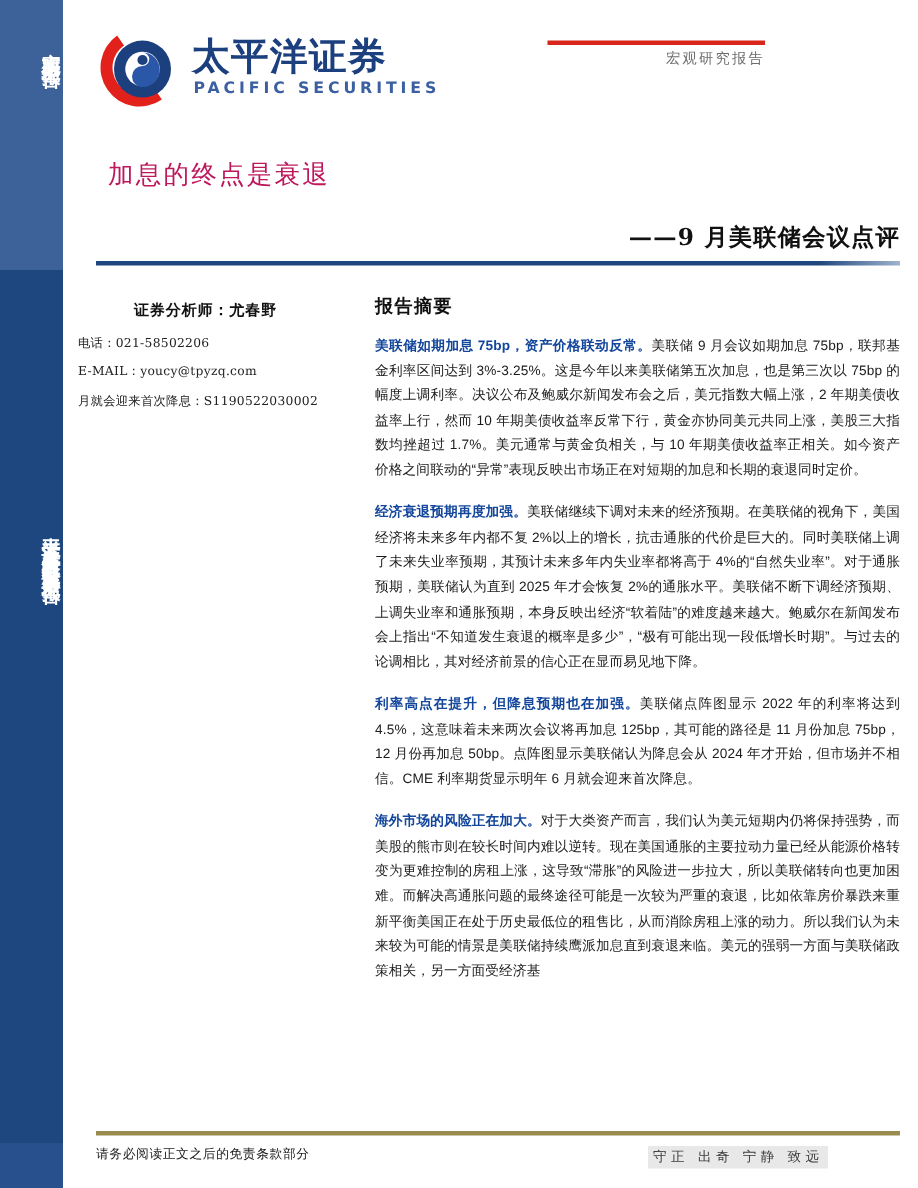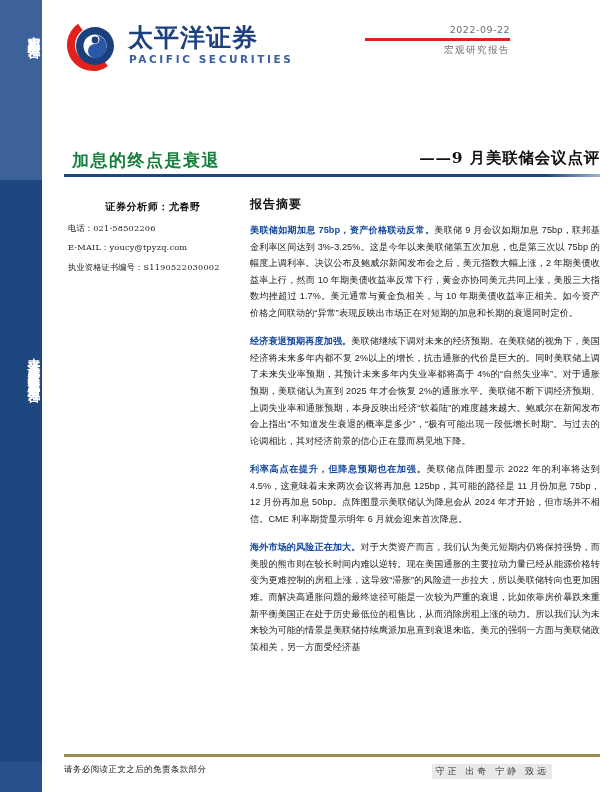--- a/index.html
+++ b/index.html
@@ -134,25 +134,24 @@
     letter-spacing: 1.5px;
     font-family: "DejaVu Serif", "Liberation Serif", serif;
   }
 
   
   .main-title {
     position: absolute;
     left: 72px;
     top: 105px;
     font-size: 17px;
-    font-weight: bold;
-    font-family: "DejaVu Serif", "Liberation Serif", serif;
-    color: #15803d;
+    font-weight: normal;
+    font-family: "DejaVu Serif", "Liberation Serif", serif;
+    color: #be185d;
     letter-spacing: 1.5px;
-    margin-top: 44px;
   }
   .subtitle {
     position: absolute;
     right: 12px;
     top: 148px;
     font-size: 15.5px;
     font-weight: bold;
     font-family: "DejaVu Serif", "Liberation Serif", serif;
     color: #111111;
     letter-spacing: 0.8px;
@@ -162,21 +161,21 @@
     left: 64px;
     top: 174px;
     width: 536px;
     height: 3px;
     background: linear-gradient(to right, #1f477f 0%, #1f477f 90%, #9fb3cd 100%);
   }
 
   
   .analyst-box {
     position: absolute;
-    left: 68px;
+    left: 52px;
     top: 200px;
     width: 170px;
     font-family: "DejaVu Serif", "Liberation Serif", serif;
   }
   .analyst-name {
     font-size: 10px;
     font-weight: bold;
     color: #111;
     text-align: center;
     letter-spacing: 0.6px;
@@ -273,35 +272,34 @@
         <circle cx="31" cy="24" r="3.4" fill="#1c3f7e"></circle>
       </svg>
     </div>
     <div>
       <div class="logo-text-cn">太平洋证券</div>
       <div class="logo-text-en">PACIFIC SECURITIES</div>
     </div>
   </div>
 
   <div class="date-block">
-    <div class="date-line">2022-09-22</div>
     <div class="red-rule"></div>
     <div class="report-kind">宏观研究报告</div>
   </div>
 </div>
 
 <div class="main-title">加息的终点是衰退</div>
 <div class="subtitle">——9 月美联储会议点评</div>
 <div class="blue-rule"></div>
 
 <div class="analyst-box">
   <div class="analyst-name">证券分析师：尤春野</div>
   <div class="analyst-line">电话：021-58502206</div>
   <div class="analyst-line">E-MAIL：youcy@tpyzq.com</div>
-  <div class="analyst-line">执业资格证书编号：S1190522030002</div>
+  <div class="analyst-line">月就会迎来首次降息：S1190522030002</div>
 </div>
 
 <div class="summary">
   <div class="summary-head">报告摘要</div>
 
   <p class="para">
     <span class="lead">美联储如期加息 75bp，资产价格联动反常。</span><span>美联储 9 月会议如期加息 75bp，联邦基金利率区间达到 3%-3.25%。这是今年以来美联储第五次加息，也是第三次以 75bp 的幅度上调利率。决议公布及鲍威尔新闻发布会之后，美元指数大幅上涨，2 年期美债收益率上行，然而 10 年期美债收益率反常下行，黄金亦协同美元共同上涨，美股三大指数均挫超过 1.7%。美元通常与黄金负相关，与 10 年期美债收益率正相关。如今资产价格之间联动的“异常”表现反映出市场正在对短期的加息和长期的衰退同时定价。</span>
   </p>
 
   <p class="para">

